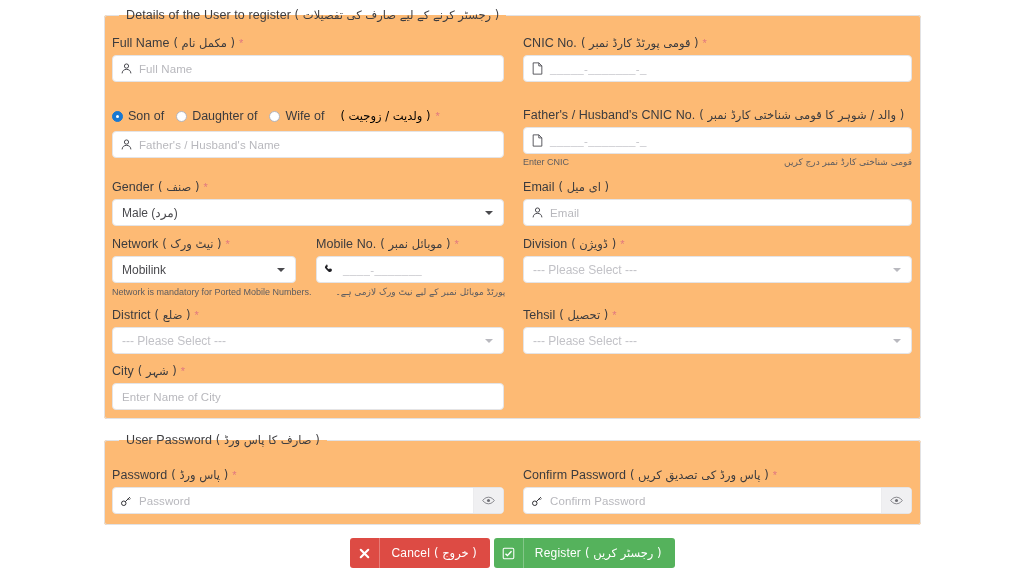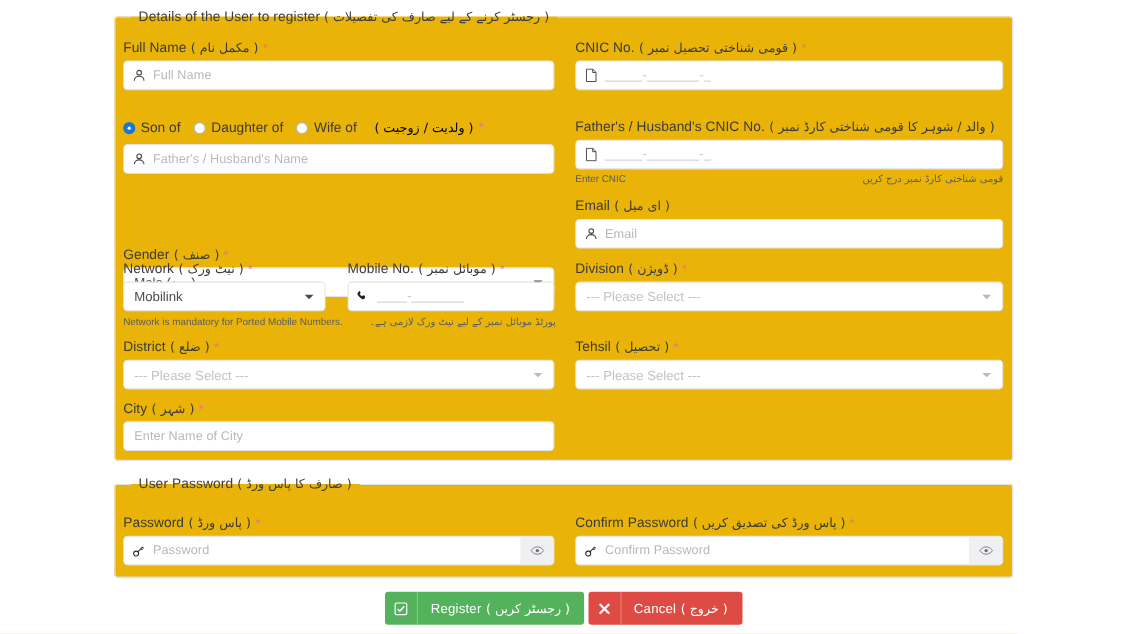--- a/index.html
+++ b/index.html
@@ -12,21 +12,21 @@
   }
   .page { position: relative; width: 1024px; height: 576px; background: #fff; }
 
   
   fieldset.card {
     position: absolute;
     border: 1px solid #e2e2e4;
     border-radius: 3px;
     margin: 0;
     padding: 0;
-    background: #eab308;
+    background: #fdba74;
   }
   fieldset.card > legend {
     margin-left: 14px;
     padding: 0 7px;
     font-size: 12.5px;
     color: #3d3d40;
     letter-spacing: .1px;
     white-space: nowrap;
   }
   .urdu { font-family: "DejaVu Sans", sans-serif; font-size: 11.5px; direction: rtl; unicode-bidi: isolate; }
@@ -198,21 +198,21 @@
       <span class="ico">
         <svg width="13" height="13" viewBox="0 0 16 16" fill="none" stroke="#44444a" stroke-width="1.2">
           <circle cx="8" cy="5" r="2.6"></circle>
             <path d="M2.6 14c0-3 2.4-5 5.4-5s5.4 2 5.4 5"></path>
         </svg>
       </span>
       <span class="ph">Father's / Husband's Name</span>
     </div>
   </div>
 
-  <div class="field" style="left:112px; top:180px; width:392px;margin-top:44px;">
+  <div class="field" style="left:112px; top:180px; width:392px;">
     <div class="lbl">
       <span>Gender</span>
       <span class="urdu">( صنف )</span>
       <span class="req">*</span>
     </div>
     <div class="control">
       <span class="val">Male (مرد)</span>
       <span class="caret"></span>
     </div>
   </div>
@@ -269,21 +269,21 @@
       <span class="req">*</span>
     </div>
     <div class="control">
       <span class="ph pad">Enter Name of City</span>
     </div>
   </div>
 
   <div class="field" style="left:523px; top:36px; width:389px;">
     <div class="lbl">
       <span>CNIC No.</span>
-      <span class="urdu">( قومی شناختی تحصیل نمبر )</span>
+      <span class="urdu">( قومی پورٹڈ کارڈ نمبر )</span>
       <span class="req">*</span>
     </div>
     <div class="control">
       <span class="ico">
         <svg width="11" height="13" viewBox="0 0 12 15" fill="none" stroke="#44444a" stroke-width="1">
           <path d="M1 1h6.5L11 4.4V14H1z"></path>
             <path d="M7.5 1v3.5H11"></path>
         </svg>
       </span>
       <span class="mask">_____-_______-_</span>
@@ -401,38 +401,38 @@
       <span class="eye">
         <svg width="13" height="9" viewBox="0 0 18 12" fill="none" stroke="#6d6d73" stroke-width="1.1">
           <path d="M1 6s3-4.6 8-4.6S17 6 17 6s-3 4.6-8 4.6S1 6 1 6z"></path>
             <circle cx="9" cy="6" r="2.1" fill="#6d6d73" stroke="none"></circle>
         </svg>
       </span>
     </div>
   </div>
 
   <div class="btnbar">
+    <button class="btn" style="background:#dd4b44;">
+      <span class="bico">
+        <svg width="13" height="13" viewBox="0 0 16 16" fill="none" stroke="#ffffff" stroke-width="2.6" stroke-linecap="round">
+          <path d="M3.4 3.4l9.2 9.2M12.6 3.4l-9.2 9.2"></path>
+        </svg>
+      </span>
+      <span class="btxt">
+        <span>Cancel</span>
+        <span class="urdu" style="color:#fff;">( خروج )</span>
+      </span>
+    </button>
     <button class="btn" style="background:#55b25c;">
       <span class="bico">
         <svg width="13" height="13" viewBox="0 0 16 16" fill="none" stroke="#ffffff" stroke-width="1.3">
           <rect x="1.5" y="1.5" width="13" height="13" rx="1.5"></rect>
           <path d="M4.3 8.2l2.4 2.4 5-5.4" stroke-width="1.7"></path>
         </svg>
       </span>
       <span class="btxt">
         <span>Register</span>
         <span class="urdu" style="color:#fff;">( رجسٹر کریں )</span>
       </span>
     </button>
-    <button class="btn" style="background:#dd4b44;">
-      <span class="bico">
-        <svg width="13" height="13" viewBox="0 0 16 16" fill="none" stroke="#ffffff" stroke-width="2.6" stroke-linecap="round">
-          <path d="M3.4 3.4l9.2 9.2M12.6 3.4l-9.2 9.2"></path>
-        </svg>
-      </span>
-      <span class="btxt">
-        <span>Cancel</span>
-        <span class="urdu" style="color:#fff;">( خروج )</span>
-      </span>
-    </button>
   </div>
 
 </div>
 
 </body></html>

